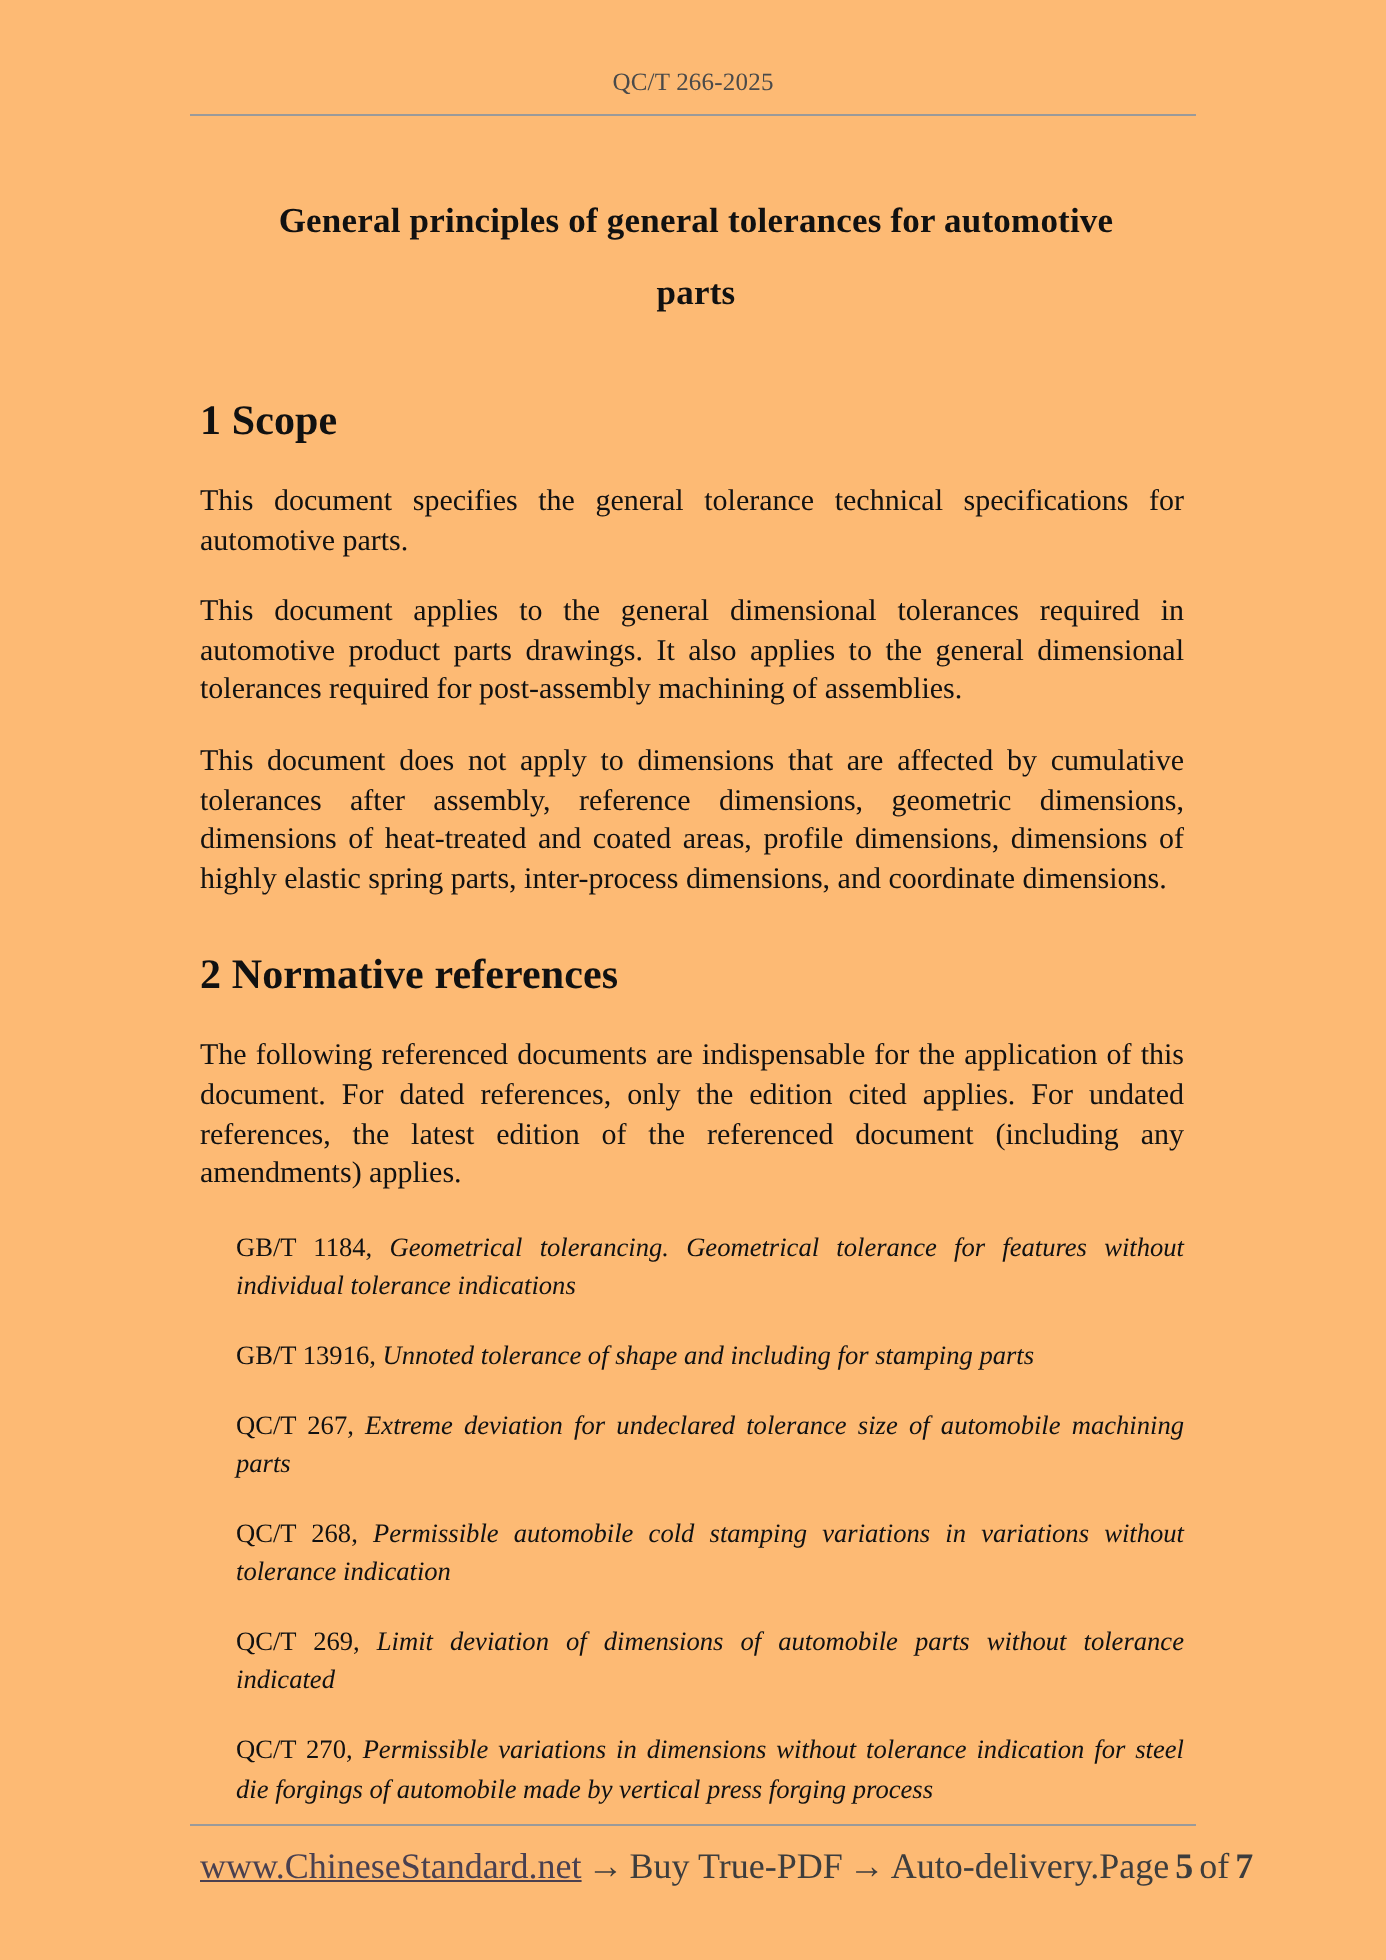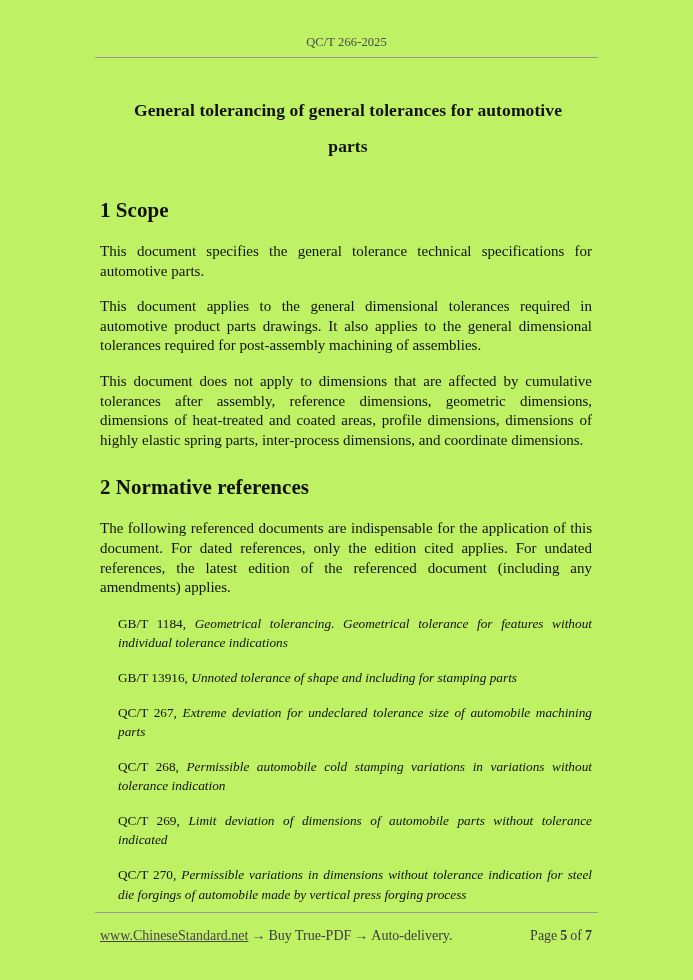--- a/index.html
+++ b/index.html
@@ -4,21 +4,21 @@
 <style>
   html, body {
     margin: 0;
     padding: 0;
     background: #ffffff;
   }
   .page {
     position: relative;
     width: 693px;
     height: 980px;
-    background: #bef264;
+    background: #fdba74;
     font-family: "Liberation Serif", "DejaVu Serif", serif;
     color: #111111;
     overflow: hidden;
     box-sizing: border-box;
   }
 
   
   .page-header {
     position: absolute;
     top: 32px;
@@ -107,21 +107,21 @@
     background: #9a9a9a;
   }
   .page-footer {
     position: absolute;
     bottom: 36px;
     left: 100px;
     width: 495px;
     display: flex;
     align-items: flex-start;
     justify-content: space-between;
-    font-size: 14px;
+    font-size: 18px;
     color: #3d3d3d;
   }
   .footer-left { white-space: nowrap; }
   .footer-left .site-link {
     text-decoration: underline;
     color: #4a4050;
   }
   .footer-left .arrow { margin: 0 3px; }
   .footer-right { white-space: nowrap; color: #3d3d3d; }
   .footer-right .num {
@@ -132,21 +132,21 @@
 </head>
 <body>
 
 <div class="page">
 
   <div class="page-header">
     <span class="header-text">QC/T 266-2025</span>
   </div>
   <div class="header-rule"></div>
 
-  <h1 class="doc-title">General tolerancing of general tolerances for automotive parts</h1>
+  <h1 class="doc-title">General principles of general tolerances for automotive parts</h1>
 
   <div class="content">
 
     <h2 class="section-heading">1 Scope</h2>
     <p class="body-text">This document specifies the general tolerance technical specifications for automotive parts.</p>
     <p class="body-text">This document applies to the general dimensional tolerances required in automotive product parts drawings. It also applies to the general dimensional tolerances required for post-assembly machining of assemblies.</p>
     <p class="body-text">This document does not apply to dimensions that are affected by cumulative tolerances after assembly, reference dimensions, geometric dimensions, dimensions of heat-treated and coated areas, profile dimensions, dimensions of highly elastic spring parts, inter-process dimensions, and coordinate dimensions.</p>
 
     <h2 class="section-heading second">2 Normative references</h2>
     <p class="body-text">The following referenced documents are indispensable for the application of this document. For dated references, only the edition cited applies. For undated references, the latest edition of the referenced document (including any amendments) applies.</p>

